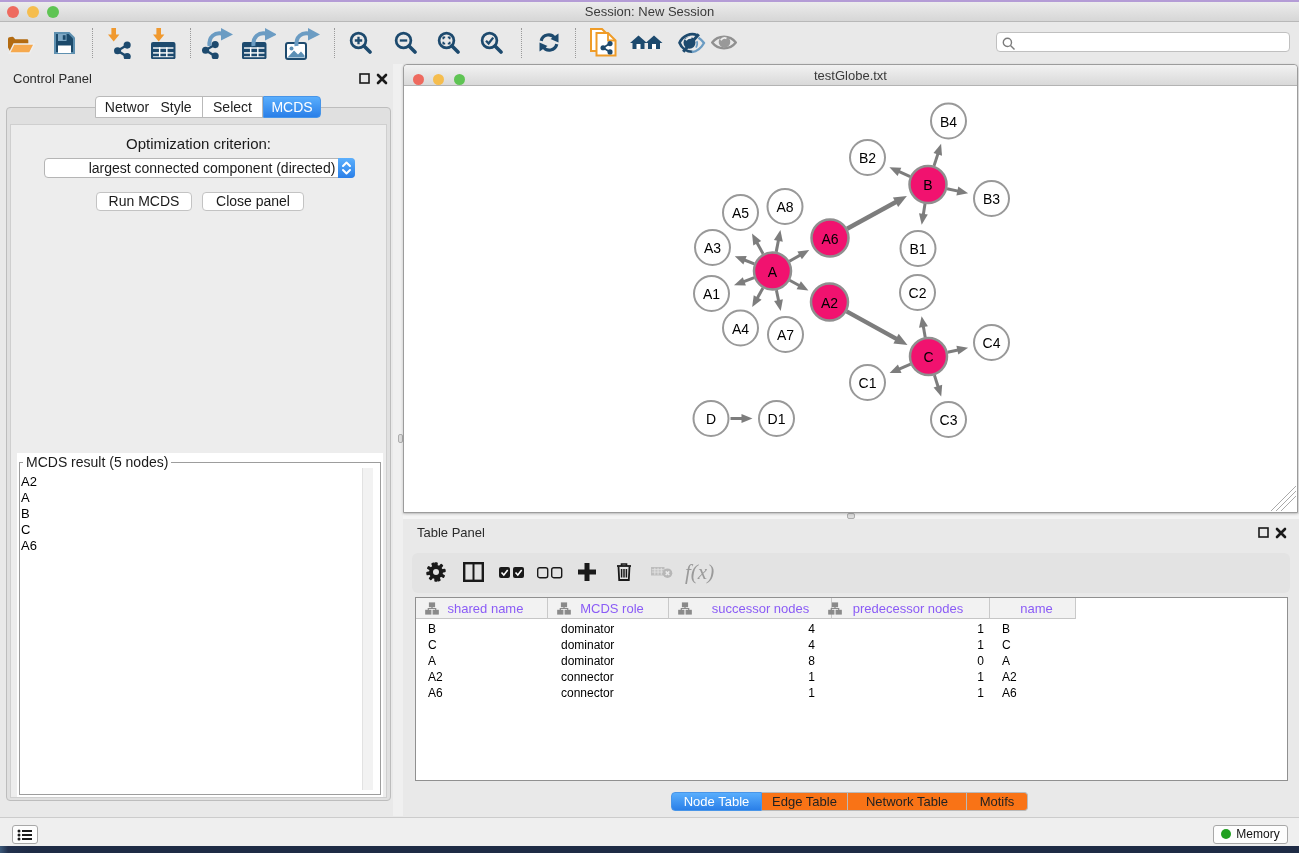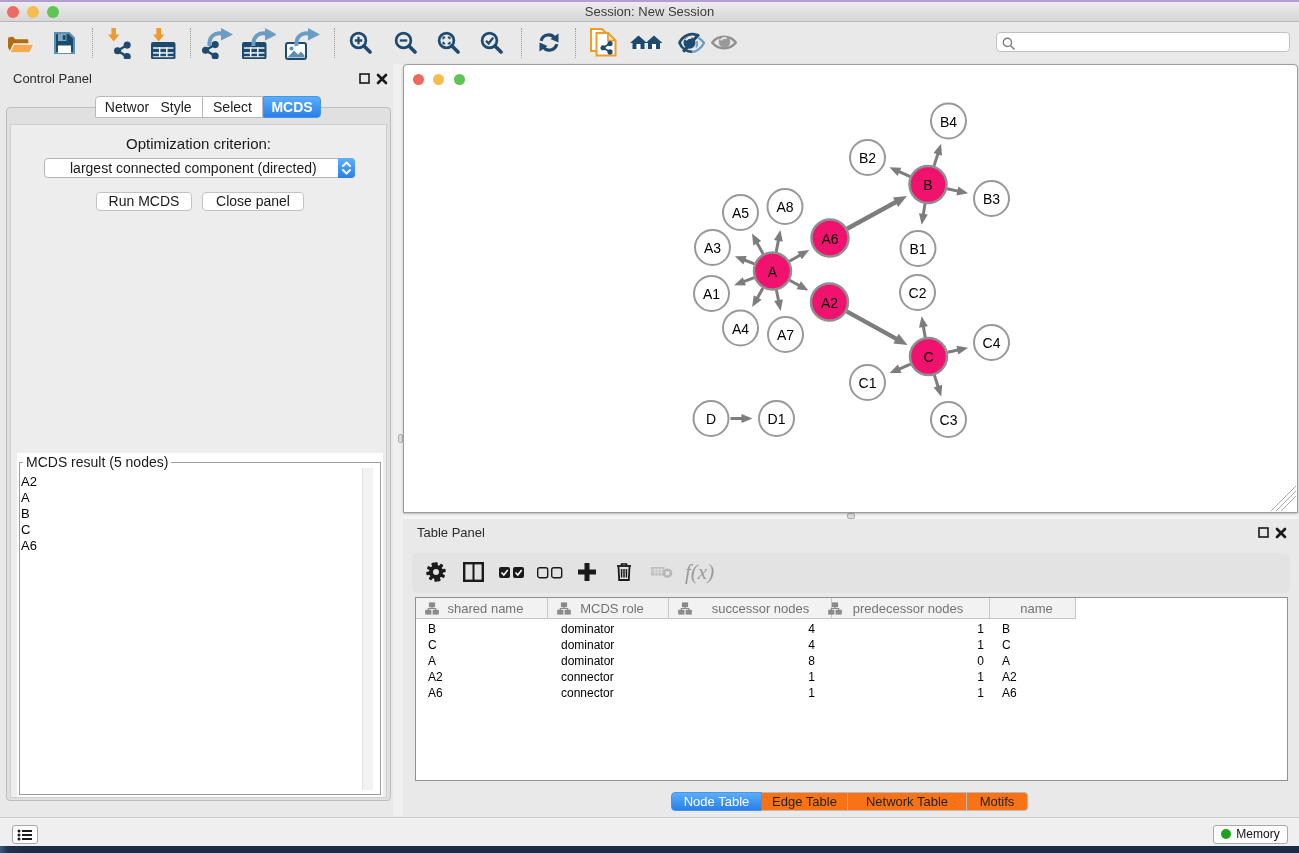--- a/index.html
+++ b/index.html
@@ -24,21 +24,21 @@
   border:1px solid #bdbdbd; border-radius:4px; }
 #cp-inner { left:10px; top:124px; width:377px; height:674px; background:#ededed;
   border:1px solid #cfcfcf; }
 .tabrow { top:96px; height:22px; background:#fff; border:1px solid #b9b9b9;
   font-size:14px; color:#222; text-align:center; line-height:20px; z-index:5; }
 .tabsel { background:linear-gradient(#59aefd,#2a7fe8); color:#fff; border-color:#4895e8; }
 
 #optlabel { left:10px; top:135px; width:377px; text-align:center; font-size:15px; color:#1a1a1a; }
 #combo { left:44px; top:158px; width:311px; height:20px; background:#fff;
   border:1px solid #b5b5b5; border-radius:4px; font-size:14px; color:#1a1a1a; line-height:19px; }
-#combo .ctext { padding-left:25px; }
+#combo .ctext { padding-left:25px;text-align:center; }
 #combo .stepper { position:absolute; right:-1px; top:-1px; width:17px; height:20px;
   background:linear-gradient(#5cb0fd,#2a7fe8); border-radius:0 4px 4px 0; }
 .btn { height:19px; background:#fff; border:1px solid #c3c3c3; border-radius:4px;
   font-size:14px; color:#1a1a1a; text-align:center; line-height:17px; }
 #runbtn { left:96px; top:192px; width:96px; }
 #closebtn { left:202px; top:192px; width:102px; }
 
 #resultbox { left:17px; top:453px; width:366px; height:344px; background:#fff;padding-left:24px; }
 #resultborder { left:2px; top:9px; width:362px; height:333px; border:1px solid #9d9d9d; position:absolute; }
 #resultlegend { left:6px; top:1px; background:#fff; padding:0 3px; font-size:14px; color:#1a1a1a; position:absolute; }
@@ -53,21 +53,21 @@
   background:linear-gradient(#f2f2f2,#d9d9d9); border-bottom:1px solid #b3b3b3;
   border-radius:4px 4px 0 0; position:absolute; }
 #nettitle .title { width:100%; text-align:center; font-size:13px; color:#3a3a3a; line-height:21px; }
 
 
 #tp-title { left:417px; top:525px; font-size:13px; color:#2b2b2b; }
 #tp-toolbar { left:412px; top:553px; width:878px; height:40px; background:#e3e3e3; border-radius:6px; }
 #tp-table { left:415px; top:597px; width:873px; height:184px; background:#fff;
   border:1px solid #909090; }
 #tp-header { left:0; top:0; width:660px; height:21px; background:#f2f2f2;
-  border-bottom:1px solid #c6c6c6; position:absolute; font-size:13px; color:#737373; }
+  border-bottom:1px solid #c6c6c6; position:absolute; font-size:13px; color:#8b5cf6; }
 .hcell { position:absolute; top:0; height:21px; border-right:1px solid #c9c9c9; }
 .hlabel { position:absolute; top:0; left:4px; width:100%; text-align:center; line-height:21px; }
 .trow { position:absolute; font-size:12px; color:#000; height:16px; line-height:16px; }
 
 
 .btab { top:792px; height:19px; background:#f97316; border:1px solid #b9b9b9;
   font-size:13px; color:#222; text-align:center; line-height:18px; }
 .btabsel { background:linear-gradient(#59aefd,#2a7fe8); color:#fff; border-color:#4895e8; }
 
 
@@ -244,39 +244,42 @@
 <svg class="abs" style="left:359px;top:73px;" width="11" height="11" viewBox="0 0 11 11">
     <rect x="1" y="1" width="9" height="9" fill="none" stroke="#1a1a1a" stroke-width="1.6"></rect>
   </svg>
 <svg class="abs" style="left:376px;top:73px;" width="12" height="12" viewBox="0 0 12 12">
     <path d="M2 2 L10 10 M10 2 L2 10" stroke="#1a1a1a" stroke-width="2.6" stroke-linecap="round"></path>
   </svg>
 <div class="abs" id="cp-outer"></div>
 <div class="abs tabrow" style="left:79px;width:71px;border-radius:4px 0 0 0;margin-left:16px;">Network</div>
 <div class="abs tabrow" style="left:150px;width:53px;border-left:none;">Style</div>
 <div class="abs tabrow" style="left:203px;width:60px;border-left:none;">Select</div>
-<div class="abs tabrow tabsel" style="left:263px;width:58px;border-radius:0 4px 4px 0;font-weight:bold;">MCDS</div>
+<div class="abs tabrow tabsel" style="left:263px;width:58px;border-radius:0 4px 4px 0;">MCDS</div>
 <div class="abs" id="cp-inner"></div>
 <div class="abs" id="optlabel">Optimization criterion:</div>
 <div class="abs" id="combo">
     <div class="ctext">largest connected component (directed)</div>
     <div class="stepper"><svg width="17" height="20" viewBox="0 0 17 20">
         <path d="M5 8 L8.5 4.5 L12 8 M5 12 L8.5 15.5 L12 12" stroke="#fff" stroke-width="2" fill="none" stroke-linecap="round" stroke-linejoin="round"></path>
       </svg></div>
   </div>
 <div class="abs btn" id="runbtn">Run MCDS</div>
 <div class="abs btn" id="closebtn">Close panel</div>
 <div class="abs" id="resultbox">
   <div id="resultborder"></div>
   <div id="resultlegend">MCDS result (5 nodes)</div>
   <div id="resultlist">A2<br>A<br>B<br>C<br>A6</div>
   <div id="resultscroll"></div>
 </div>
 
 <div class="abs" id="netwin">
+  <div id="nettitle">
+      <div class="title">testGlobe.txt</div>
+    </div>
   <div class="abs tl" style="left:9px;top:9px;width:11px;height:11px;background:#ee6a5f;"></div>
   <div class="abs tl" style="left:29px;top:9px;width:11px;height:11px;background:#f5bd4e;"></div>
   <div class="abs tl" style="left:50px;top:9px;width:11px;height:11px;background:#5fc454;"></div>
   <svg class="abs" style="left:1px;top:22px;" width="893" height="426" viewBox="0 0 893 426">
 <line x1="358.1" y1="166.9" x2="351.3" y2="154.5" stroke="#7d7d7d" stroke-width="3"></line>
 <polygon points="347.0,146.6 356.2,154.0 348.3,158.4" fill="#7d7d7d"></polygon>
 <line x1="371.2" y1="164.9" x2="373.7" y2="151.9" stroke="#7d7d7d" stroke-width="3"></line>
 <polygon points="375.4,143.1 377.8,154.7 368.9,153.0" fill="#7d7d7d"></polygon>
 <line x1="349.3" y1="176.9" x2="338.2" y2="172.5" stroke="#7d7d7d" stroke-width="3"></line>
 <polygon points="329.8,169.3 341.7,169.1 338.4,177.5" fill="#7d7d7d"></polygon>

